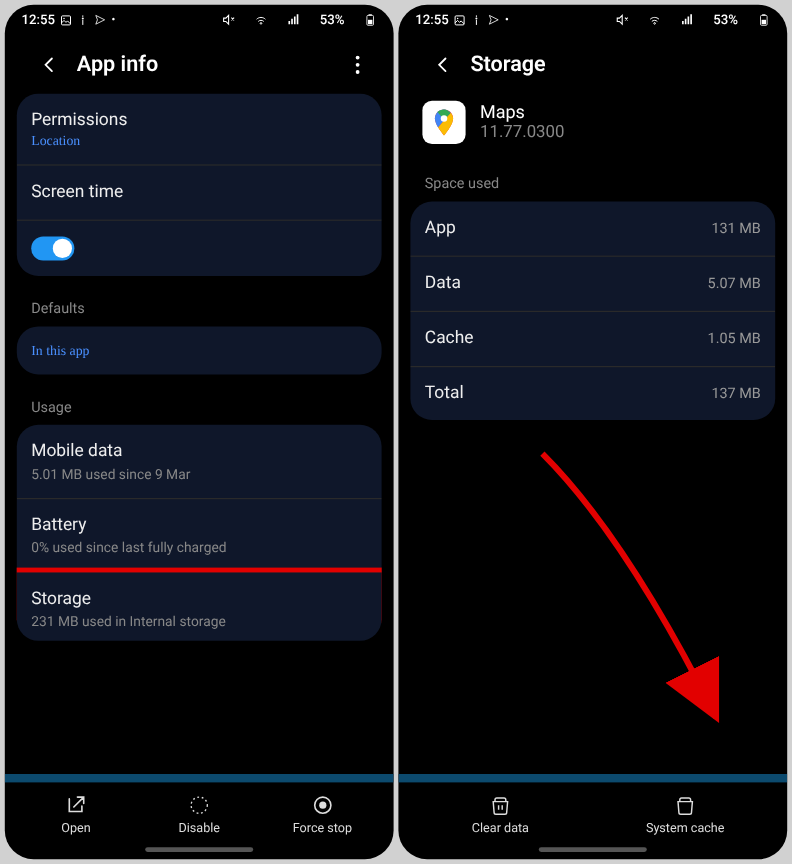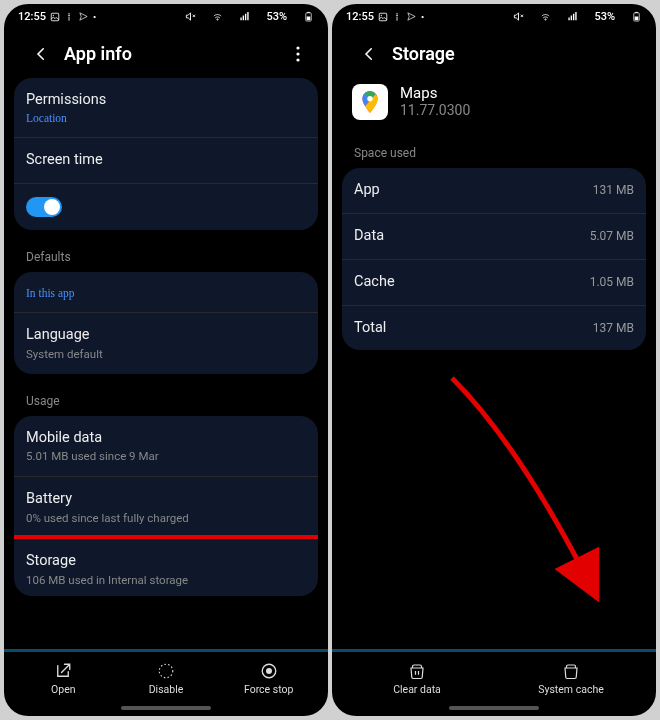--- a/index.html
+++ b/index.html
@@ -80,21 +80,21 @@
     position: absolute;
     right: 2px; top: 2px;
     width: 16px; height: 16px;
     background: #fff;
     border-radius: 50%;
   }
   .bottom-bar {
     display: flex;
     justify-content: space-around;
     padding: 10px 8px 6px;
-    border-top: 3px solid #0c4a6e;
+    border-top: 7px solid #0c4a6e;
   }
   .bottom-btn {
     display: flex;
     flex-direction: column;
     align-items: center;
     gap: 3px;
     flex: 1;
   }
   .bottom-btn svg { width: 18px; height: 18px; }
   .bottom-label { font-size: 10.5px; color: #ddd; }
@@ -198,46 +198,40 @@
       </div>
     </div>
 
     <div class="section-label">Defaults</div>
     <div class="card">
       <div class="row">
         <div class="row-text">
           <div class="row-sub blue">In this app</div>
         </div>
       </div>
-      <div class="row">
-        <div class="row-text">
-          <div class="row-title">Language</div>
-          <div class="row-sub">System default</div>
-        </div>
-      </div>
     </div>
 
     <div class="section-label">Usage</div>
     <div class="card">
       <div class="row">
         <div class="row-text">
           <div class="row-title">Mobile data</div>
           <div class="row-sub">5.01 MB used since 9 Mar</div>
         </div>
       </div>
       <div class="row">
         <div class="row-text">
           <div class="row-title">Battery</div>
           <div class="row-sub">0% used since last fully charged</div>
         </div>
       </div>
       <div class="row highlight">
         <div class="row-text">
           <div class="row-title">Storage</div>
-          <div class="row-sub">106 MB used in Internal storage</div>
+          <div class="row-sub">231 MB used in Internal storage</div>
         </div>
       </div>
     </div>
   </div>
 
   <div class="bottom-bar">
     <div class="bottom-btn">
       <svg viewBox="0 0 24 24">
           <path d="M14 3h7v7m0-7L10 14M5 5v14h14v-6" stroke="#ddd" stroke-width="1.8" fill="none" stroke-linecap="round"></path>
         </svg>

